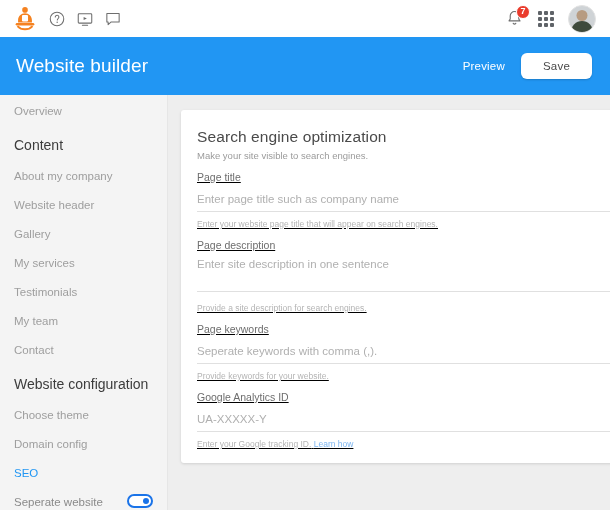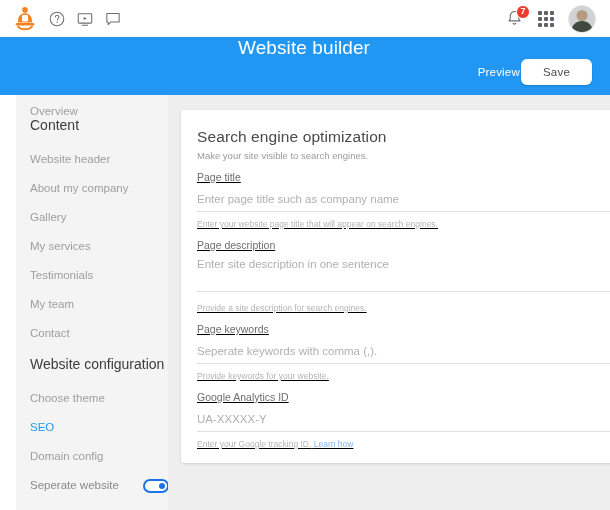--- a/index.html
+++ b/index.html
@@ -58,51 +58,50 @@
     width: 22px; height: 16px; border-radius: 11px 11px 4px 4px; background: #3e4a3c;
   }
 
   
   .blueheader {
     position: absolute; top: 37px; left: 0;
     width: 610px; height: 58px;
     background: #2196f3;
     display: flex; align-items: center;
     padding: 0 18px 0 16px;
-    flex-direction: column;
   }
   .blueheader .title {
     color: #ffffff; font-size: 19px; font-weight: 400; letter-spacing: 0.1px;
   }
-  .blueheader .actions { margin-left: auto; display: flex; align-items: center; gap: 1px; }
+  .blueheader .actions { margin-left: auto; display: flex; align-items: center; gap: 16px; }
   .preview-link {
     color: #ffffff; font-size: 11.5px; cursor: pointer; letter-spacing: .2px;
   }
   .save-btn {
     background: #ffffff; color: #4a4a4a;
     font-size: 11.5px; letter-spacing: .2px;
     border: none; border-radius: 6px;
     padding: 7px 22px; cursor: pointer;
     box-shadow: 0 1px 2px rgba(0,0,0,.18);
     font-family: "Liberation Sans", sans-serif;
   }
 
   
   .sidebar {
-    position: absolute; top: 95px; left: 16px;
+    position: absolute; top: 95px; left: 0;
     width: 168px; height: 415px;
     background: #f4f4f4;
     border-right: 1px solid #e6e6e6;
     overflow: hidden;
     padding-top: 0;
   }
   .side-item {
     padding: 0 14px;
     height: 29px;
-    display: flex; align-items: flex-start;
+    display: flex; align-items: flex-end;
     font-size: 11.5px; color: #9e9e9e;
     cursor: pointer;
   }
   .side-item.heading {
     font-size: 14px; color: #3c3c3c; height: 36px; cursor: default;
   }
   .side-item.active { color: #2196f3; }
   .side-item.toggle-row { justify-content: space-between; color: #8a8a8a; }
   .toggle {
     width: 26px; height: 14px; border-radius: 8px;
@@ -261,24 +260,24 @@
 
     <div class="side-item" style="height:22px;align-items:flex-end;">
       <span>Overview</span>
     </div>
 
     <div class="side-item heading">
       <span>Content</span>
     </div>
 
     <div class="side-item">
+      <span>About my company</span>
+    </div>
+    <div class="side-item">
       <span>Website header</span>
-    </div>
-    <div class="side-item">
-      <span>About my company</span>
     </div>
     <div class="side-item">
       <span>Gallery</span>
     </div>
     <div class="side-item">
       <span>My services</span>
     </div>
     <div class="side-item">
       <span>Testimonials</span>
     </div>
@@ -289,25 +288,25 @@
       <span>Contact</span>
     </div>
 
     <div class="side-item heading">
       <span>Website configuration</span>
     </div>
 
     <div class="side-item">
       <span>Choose theme</span>
     </div>
+    <div class="side-item">
+      <span>Domain config</span>
+    </div>
     <div class="side-item active">
       <span>SEO</span>
-    </div>
-    <div class="side-item">
-      <span>Domain config</span>
     </div>
     <div class="side-item toggle-row">
       <span>Seperate website</span>
       <span class="toggle">
         <span class="knob"></span>
       </span>
     </div>
   </div>
 
   <div class="content">

